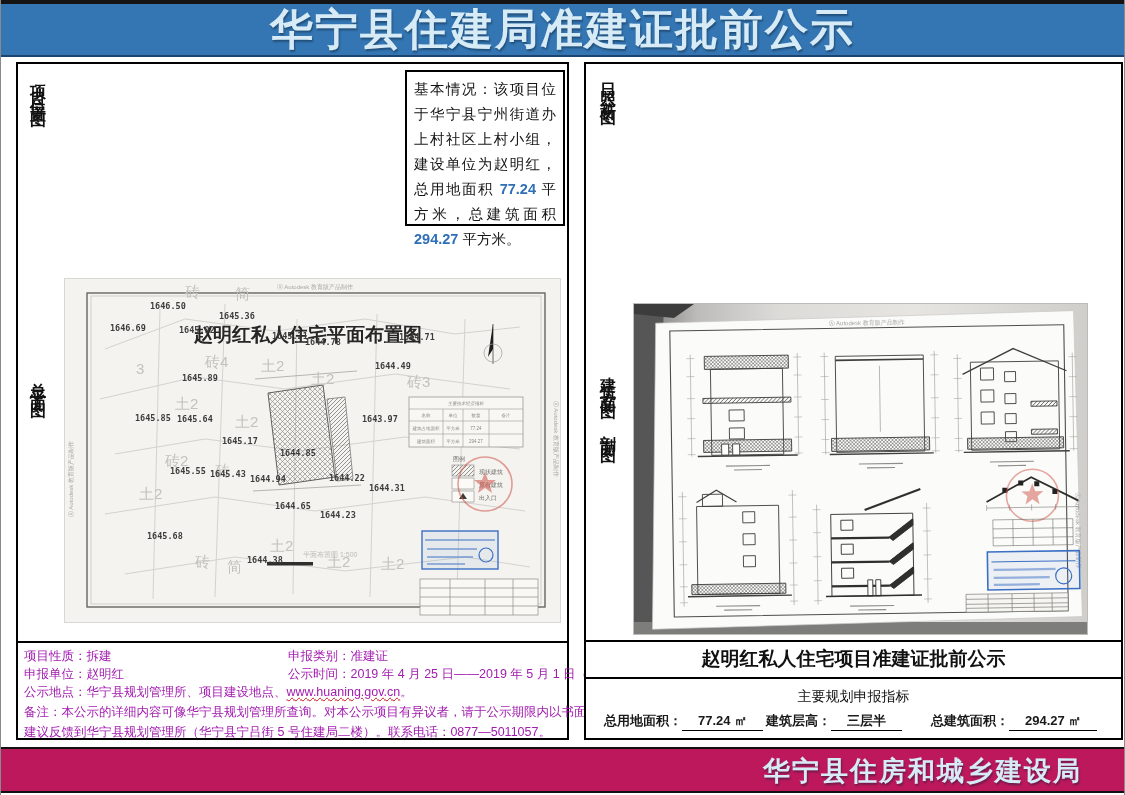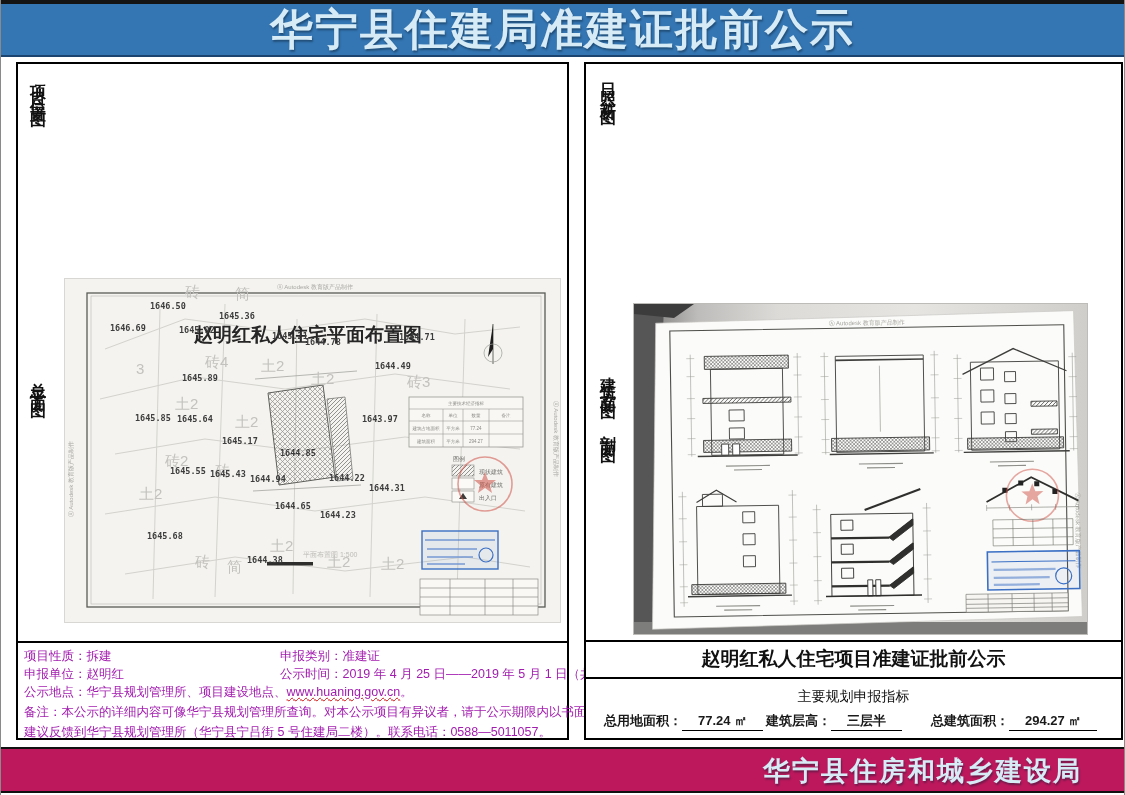--- a/index.html
+++ b/index.html
@@ -17,21 +17,21 @@
   .vlabel{position:absolute;writing-mode:vertical-rl;text-orientation:upright;
           font-size:16px;font-weight:600;color:#111;letter-spacing:7px;line-height:20px;}
   .infobox{position:absolute;left:387px;top:6px;width:160px;height:156px;border:2px solid #000;
            box-sizing:border-box;padding:5px 7px;font-size:14.5px;line-height:25px;color:#141414;
            font-weight:500;text-align:justify;}
   .num-blue{color:#2e6fb7;font-weight:600;}
   .planwrap{position:absolute;left:46px;top:214px;width:497px;height:345px;background:#f4f3ef;
             border:1px solid #d8d7d3;box-sizing:border-box;}
   .sep{position:absolute;left:0;right:0;height:0;border-top:2px solid #000;}
   .detail-row{position:absolute;left:6px;right:4px;font-size:12.5px;font-weight:400;color:#a21caf;white-space:nowrap;}
-  .detail-col2{position:absolute;left:256px;top:0;}
+  .detail-col2{position:absolute;left:264px;top:0;}
   .url{text-decoration:underline wavy #cc1111;text-decoration-thickness:1px;}
   .sheetwrap{position:absolute;left:47px;top:239px;width:455px;height:332px;
              background:linear-gradient(90deg,#6e6e6e 0%,#bdbcba 14%,#dcdbd8 32%,#e6e5e2 62%,#cfceca 100%);
              border:1px solid #bdbcb9;box-sizing:border-box;overflow:hidden;}
   .notice-title{position:absolute;left:0;right:0;text-align:center;font-size:19px;font-weight:bold;color:#111;}
   .ind-title{position:absolute;left:0;right:0;text-align:center;font-size:14px;font-weight:normal;color:#111;}
   .ind-item{position:absolute;font-size:13px;font-weight:600;color:#1a1a1a;white-space:nowrap;}
   .ind-value{display:inline-block;border-bottom:1.5px solid #000;padding:0 16px;text-align:center;}
   .footer{position:absolute;left:0;top:747px;width:100%;height:46px;background:#be185d;
           border-top:2px solid #111;border-bottom:2px solid #111;box-sizing:border-box;}
@@ -54,20 +54,21 @@
   <div class="topbar"></div>
 
   <div class="banner">
     <div class="title">华宁县住建局准建证批前公示</div>
   </div>
 
   <div class="panel panel-left">
     <div class="vlabel" style="left:10px;top:8px;">项目位置图</div>
     <div class="vlabel" style="left:10px;top:306px;">总平面图</div>
 
+    <div class="infobox"><span>基本情况：该项目位于华宁县宁州街道办上村社区上村小组，建设单位为赵明红，总用地面积 </span><span class="num-blue">77.24</span><span> 平方米，总建筑面积 </span><span class="num-blue">294.27</span><span> 平方米。</span></div>
 
     <div class="planwrap">
       <svg width="495" height="343" viewBox="0 0 495 343">
         <defs>
           <pattern id="xhatch" width="5" height="5" patternUnits="userSpaceOnUse">
             <path d="M0,5 L5,0 M0,0 L5,5" stroke="#8f8f8c" stroke-width="0.7"></path>
           </pattern>
           <pattern id="hatch1" width="4" height="4" patternUnits="userSpaceOnUse">
             <path d="M0,4 L4,0" stroke="#777" stroke-width="0.8"></path>
           </pattern>
@@ -220,21 +221,21 @@
       <span>申报单位：赵明红</span>
       <span class="detail-col2">公示时间：2019 年 4 月 25 日——2019 年 5 月 1 日（共七天）</span>
     </div>
     <div class="detail-row" style="top:620px;">
       <span>公示地点：华宁县规划管理所、项目建设地点、</span><a class="url">www.huaning.gov.cn</a><span>。</span>
     </div>
     <div class="detail-row" style="top:640px;">
       <span>备注：本公示的详细内容可像华宁县规划管理所查询。对本公示项目有异议者，请于公示期限内以书面的形式将意见和</span>
     </div>
     <div class="detail-row" style="top:660px;">
-      <span>建议反馈到华宁县规划管理所（华宁县宁吕街 5 号住建局二楼）。联系电话：0588—5011057。</span>
+      <span>建议反馈到华宁县规划管理所（华宁县宁吕街 5 号住建局二楼）。联系电话：0877—5011057。</span>
     </div>
   </div>
 
   <div class="panel panel-right">
     <div class="vlabel" style="left:12px;top:6px;">日照分析图</div>
     <div class="vlabel" style="left:12px;top:300px;">建筑立面图、剖面图</div>
 
     <div class="sheetwrap">
       <svg width="453" height="330" viewBox="0 0 453 330">
         <defs>

